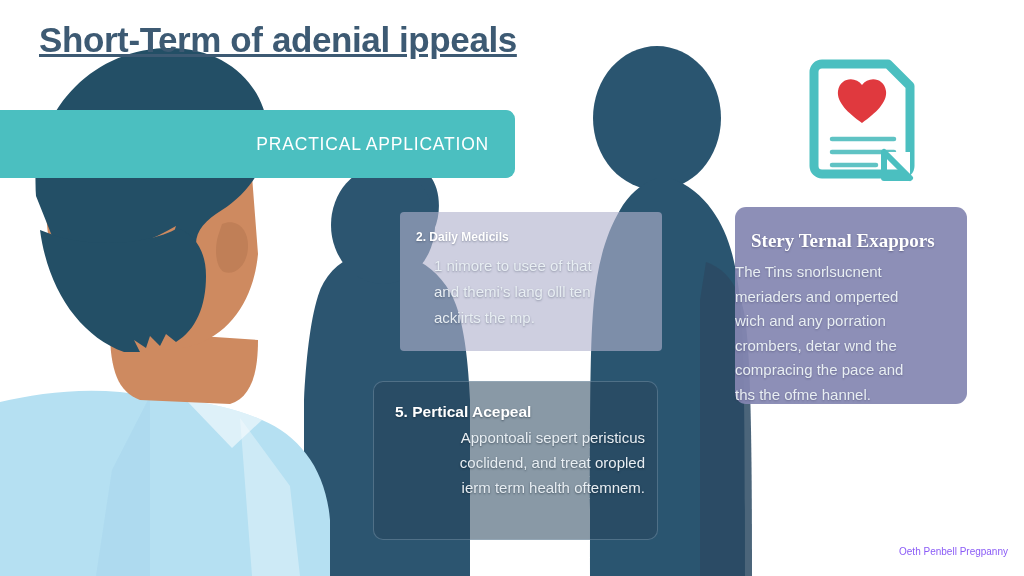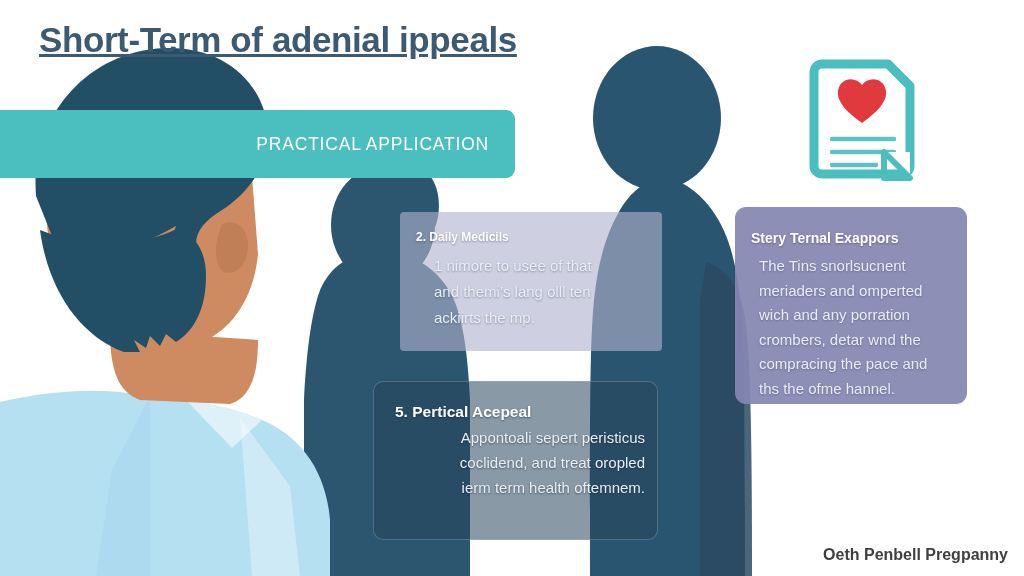--- a/index.html
+++ b/index.html
@@ -129,40 +129,40 @@
 
   #card-expenses {
     left: 735px;
     top: 207px;
     width: 232px;
     height: 197px;
     background: rgba(132,134,178,0.93);
     border-radius: 11px;
   }
   #card-expenses .card-title {
-    font-size: 14px;
+    font-size: 19px;
     padding: 23px 0 0 16px;
     text-shadow: 0 1px 2px rgba(40,40,75,0.4);
+    font-family: Liberation Serif, serif;
   }
   #card-expenses .card-body {
     font-size: 15px;
     line-height: 24.5px;
-    padding: 8px 10px 0 24px;
+    padding: 8px 10px 0 0;
     text-shadow: 0 1px 2px rgba(40,40,75,0.35);
   }
 
   
   #footer-note {
     position: absolute;
     right: 16px;
     top: 546px;
-    font-size: 16px;
-    color: #404040;
+    font-size: 10px;
+    color: #8b5cf6;
     white-space: nowrap;
-    font-weight: bold;
   }
 </style>
 </head>
 <body>
 
 <div id="canvas">
 
   <svg class="illus" viewBox="0 0 1024 576">
     <defs>
       <clipPath id="frameclip">

